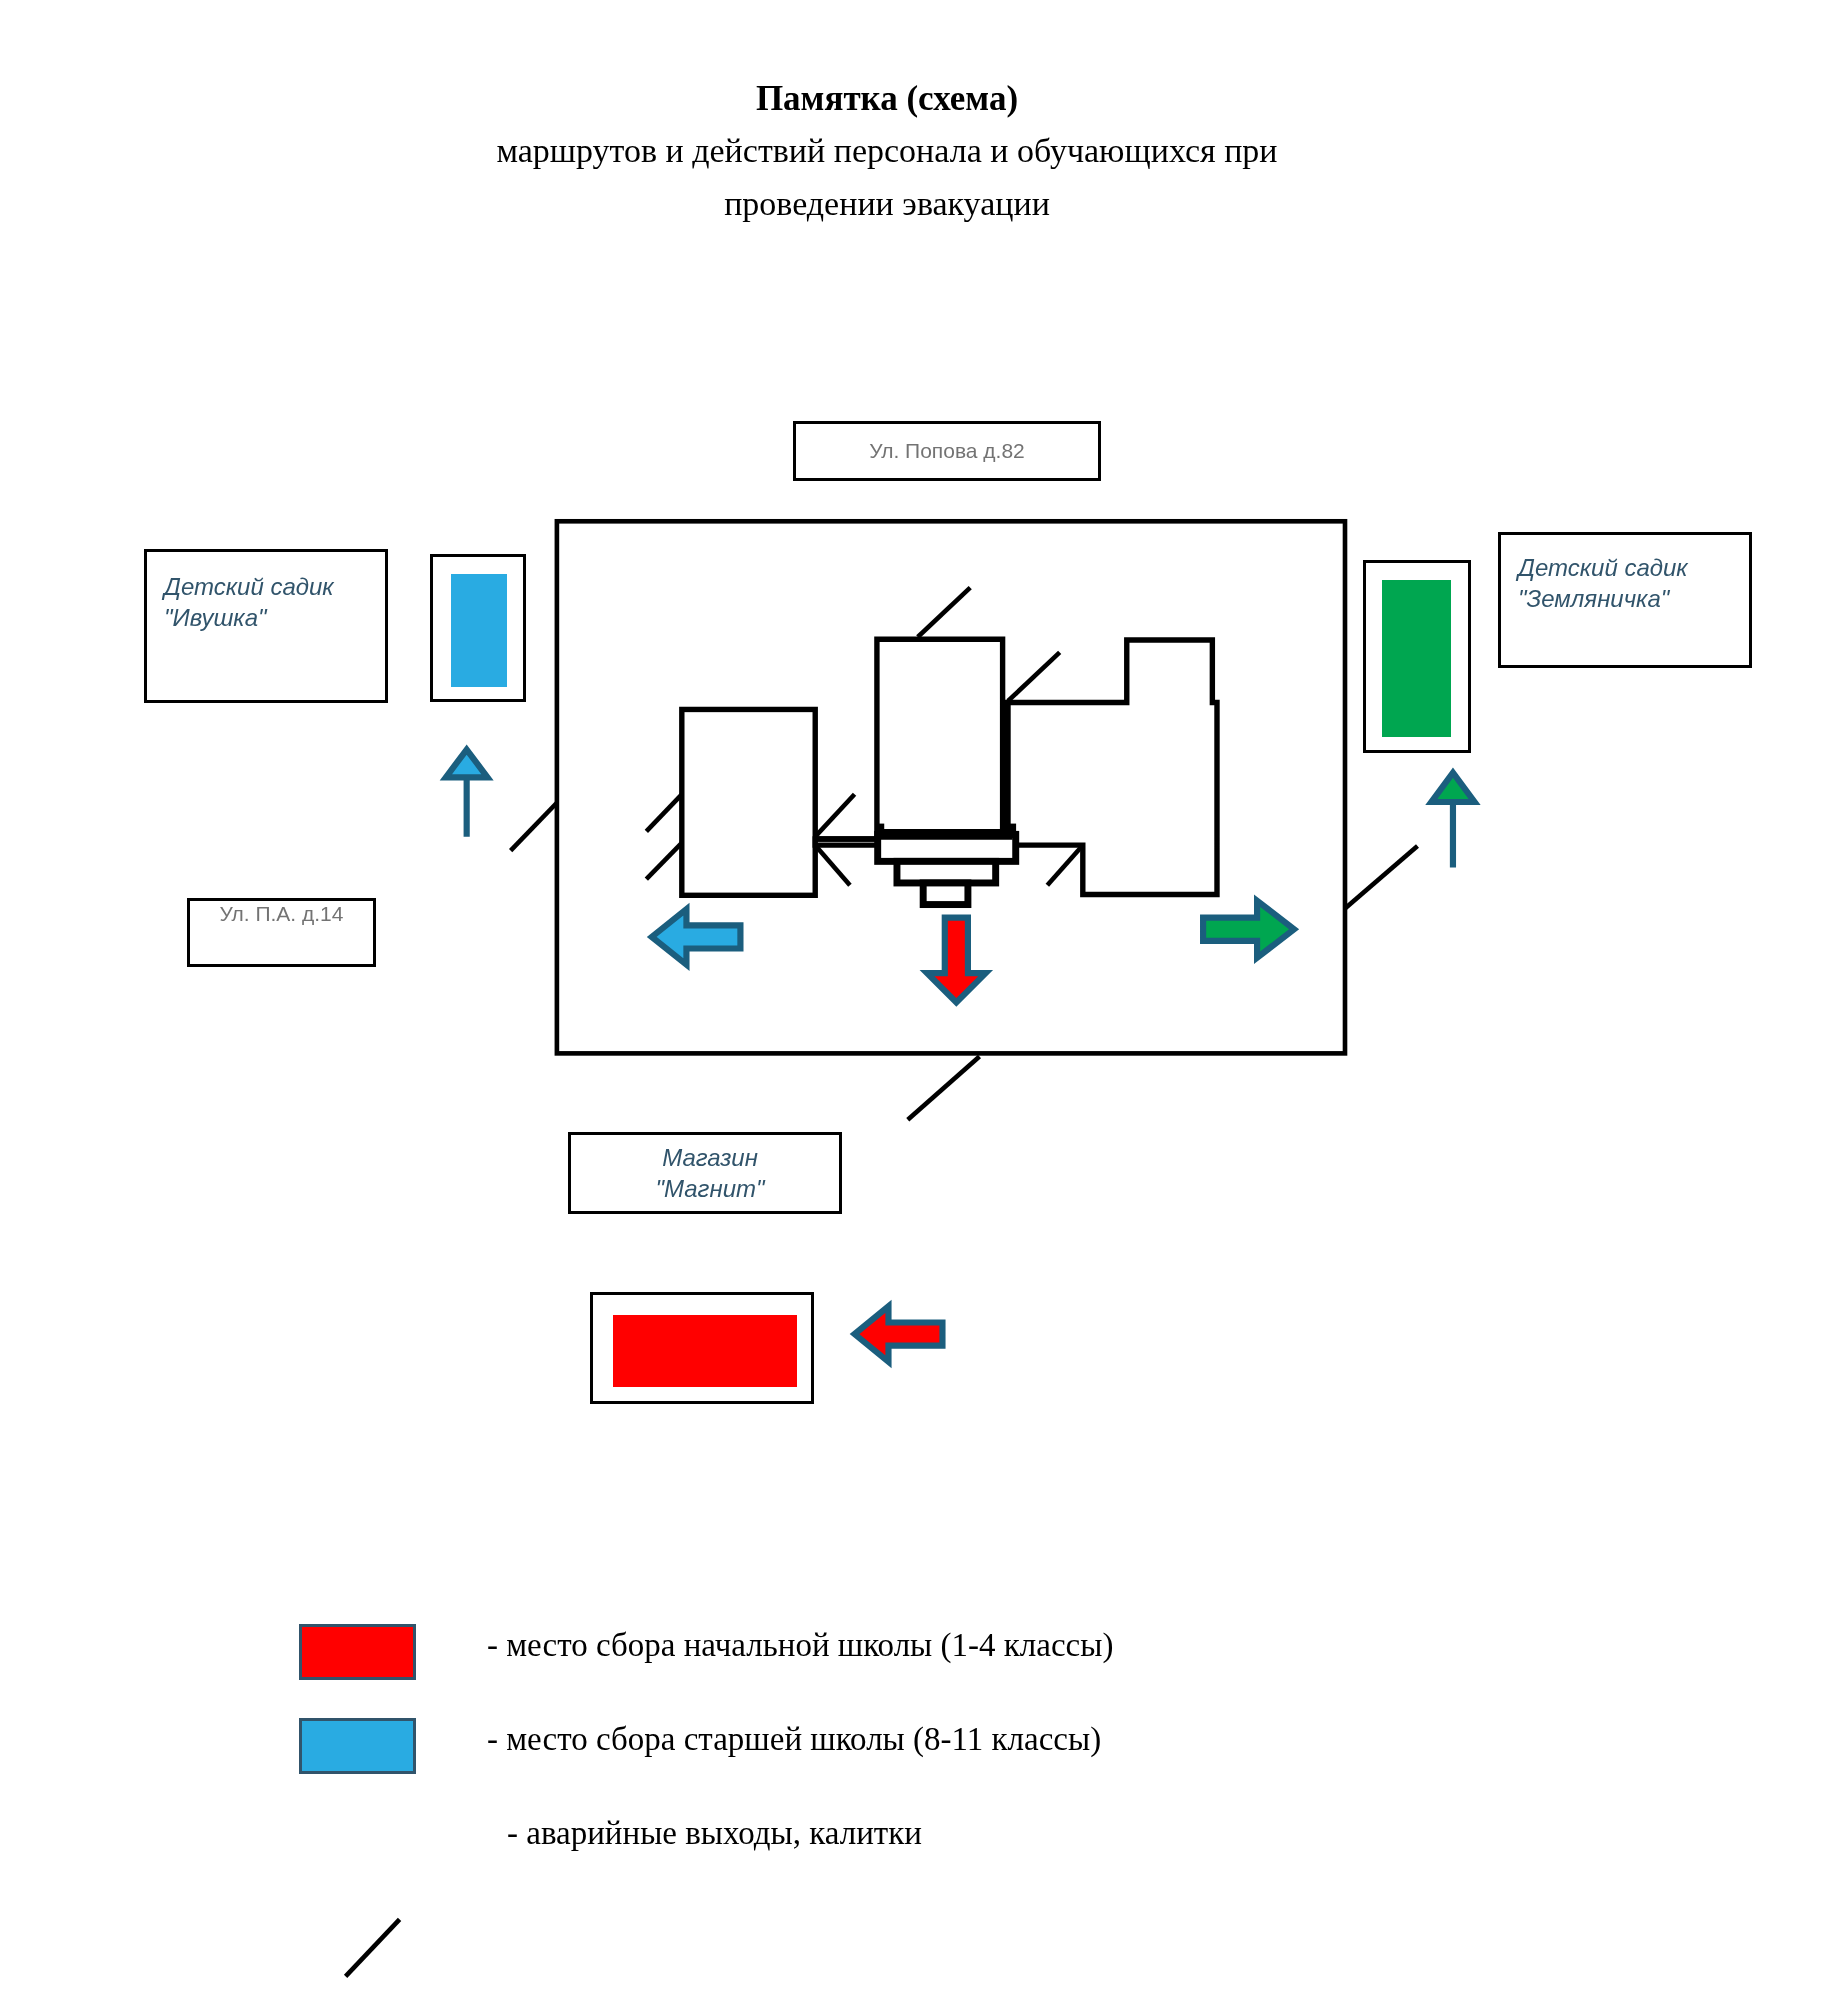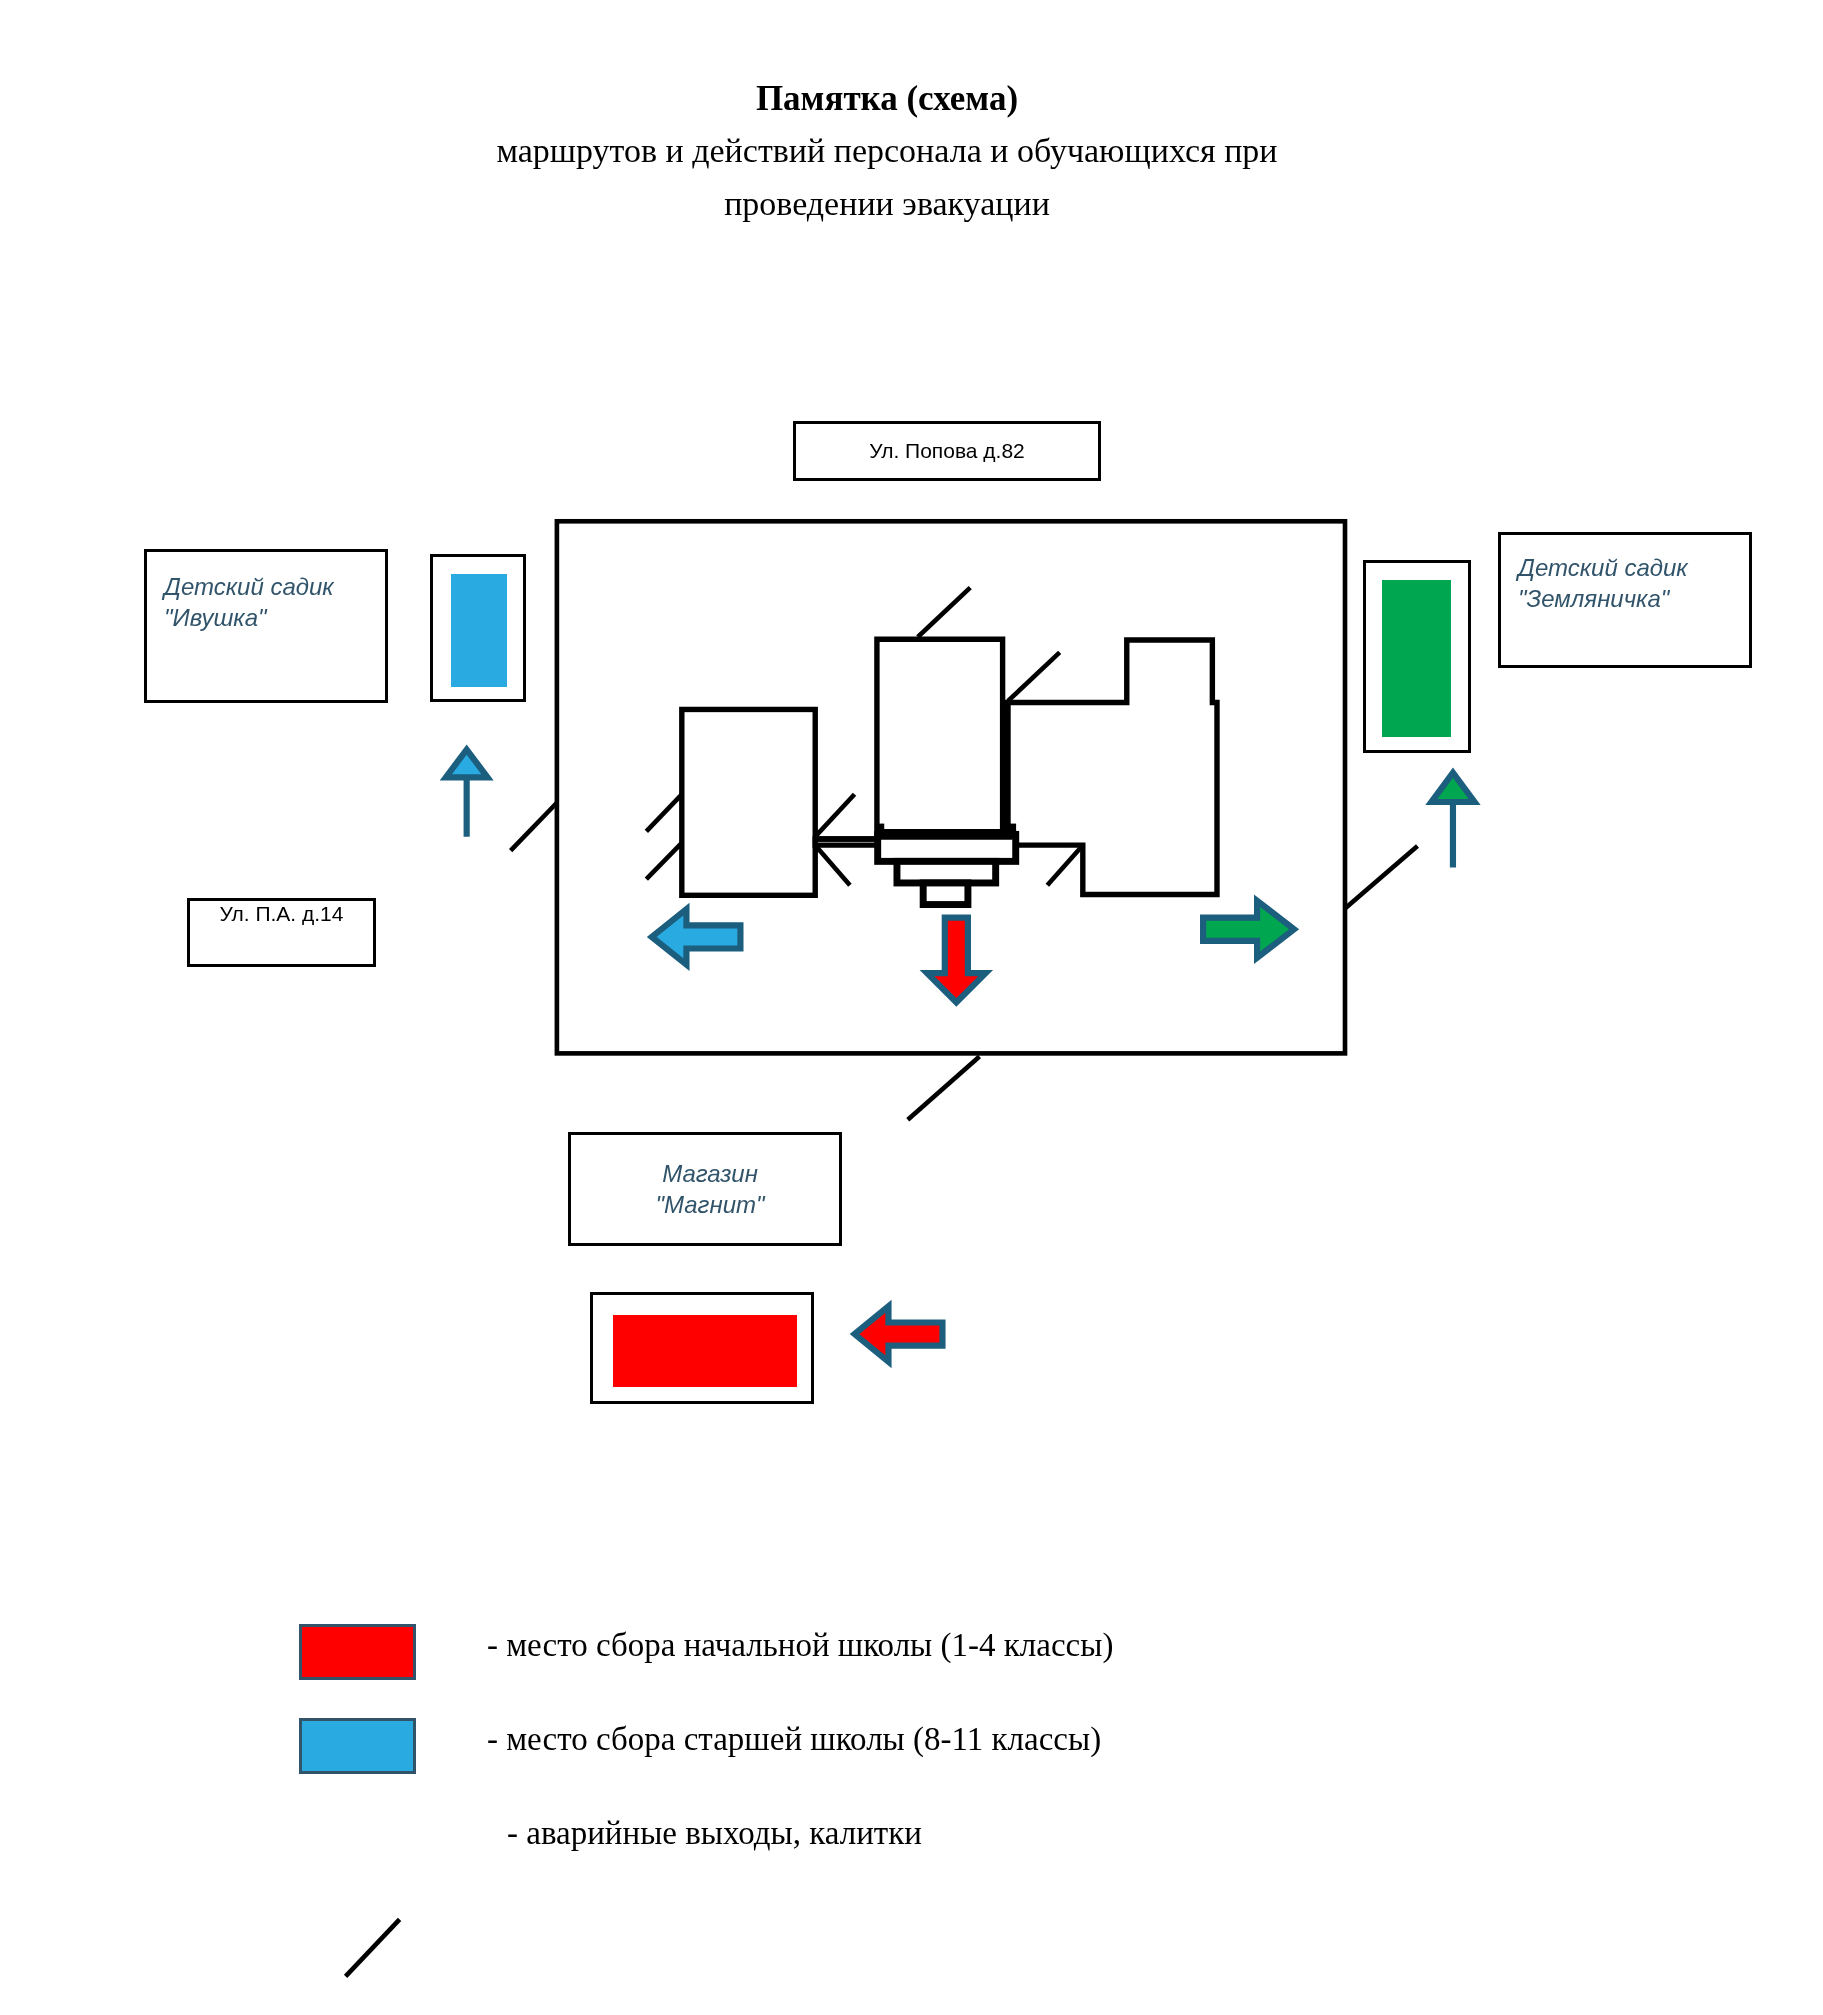--- a/index.html
+++ b/index.html
@@ -42,21 +42,21 @@
   
   .box {
     position: absolute;
     background: #ffffff;
     border: 3.1px solid #000000;
     box-sizing: border-box;
   }
   .box-label-plain {
     font-family: "Liberation Sans", sans-serif;
     font-size: 21px;
-    color: #000000;
+    color: #737373;
     text-align: center;
     line-height: 1.25;
   }
   .box-label-italic {
     font-family: "Liberation Sans", sans-serif;
     font-style: italic;
     font-size: 24px;
     color: #31546B;
     line-height: 1.3;
   }
@@ -189,21 +189,21 @@
 
 <div class="box" style="left:1498px; top:532px; width:254px; height:136px; padding:17px 0 0 17px;">
   <div class="box-label-italic">Детский садик</div>
   <div class="box-label-italic">"Земляничка"</div>
 </div>
 
 <div class="box" style="left:187px; top:898px; width:189px; height:69px; display:flex; align-items:flex-start; justify-content:center;">
   <span class="box-label-plain">Ул. П.А. д.14</span>
 </div>
 
-<div class="box" style="left:568px; top:1132px; width:274px; height:114px; display:flex; flex-direction:column; justify-content:center;padding-left:10px;">
+<div class="box" style="left:568px; top:1132px; width:274px; height:82px; display:flex; flex-direction:column; justify-content:center;padding-left:10px;">
   <div class="box-label-italic" style="text-align:center;">Магазин</div>
   <div class="box-label-italic" style="text-align:center;">"Магнит"</div>
 </div>
 
 <div class="box" style="left:430px; top:554px; width:96px; height:148px;">
   <div class="patch" style="left:18px; top:17px; width:56px; height:113px; background:#29ABE2;"></div>
 </div>
 
 <div class="box" style="left:1363px; top:560px; width:108px; height:193px;">
   <div class="patch" style="left:16px; top:17px; width:69px; height:157px; background:#00A650;"></div>

